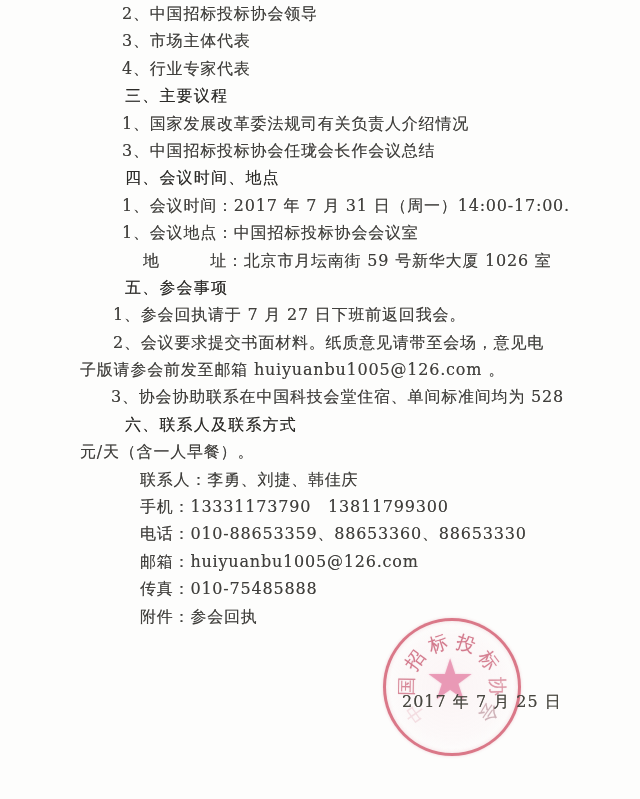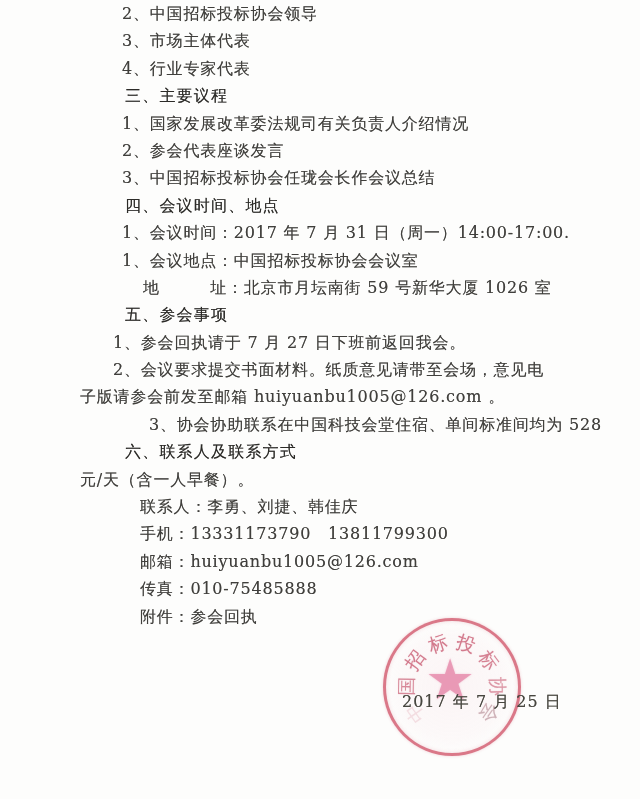--- a/index.html
+++ b/index.html
@@ -34,21 +34,21 @@
     text-shadow: 0 0 0.6px rgba(64,63,60,0.55);
   }
 
   
   .item    { margin-left: 42px; }
   .head    { margin-left: 45px; font-family: "Liberation Sans", "DejaVu Sans", sans-serif;
              font-weight: 400; color: #2c2b28; letter-spacing: 1.2px;
              text-shadow: 0 0 0.6px rgba(44,43,40,0.6); }
   .addr    { margin-left: 63px; }
   .para    { margin-left: 33px; }
-  .para2   { margin-left: 31px; text-align: center; }
+  .para2   { margin-left: 31px; }
   .flush   { margin-left: 0px; }
   .contact { margin-left: 60px; }
 
   
   .stamp {
     position: absolute;
     left: 383px; top: 618px;
     width: 138px; height: 138px;
     border: 3px solid rgba(205,75,98,0.75);
     border-radius: 50%;
@@ -106,35 +106,35 @@
 <body>
 
 <div class="page">
 
   <div class="doc">
     <div class="ln item">2、中国招标投标协会领导</div>
     <div class="ln item">3、市场主体代表</div>
     <div class="ln item">4、行业专家代表</div>
     <div class="ln head">三、主要议程</div>
     <div class="ln item">1、国家发展改革委法规司有关负责人介绍情况</div>
-    <div class="ln item">2、参会代表座谈发言</div>
     <div class="ln item">3、中国招标投标协会任珑会长作会议总结</div>
     <div class="ln head">四、会议时间、地点</div>
     <div class="ln item">1、会议时间：2017 年 7 月 31 日（周一）14:00-17:00.</div>
     <div class="ln item">1、会议地点：中国招标投标协会会议室</div>
     <div class="ln addr">地　　　址：北京市月坛南街 59 号新华大厦 1026 室</div>
     <div class="ln head">五、参会事项</div>
     <div class="ln para">1、参会回执请于 7 月 27 日下班前返回我会。</div>
     <div class="ln para">2、会议要求提交书面材料。纸质意见请带至会场，意见电</div>
     <div class="ln flush">子版请参会前发至邮箱 huiyuanbu1005@126.com 。</div>
     <div class="ln para2">3、协会协助联系在中国科技会堂住宿、单间标准间均为 528</div>
     <div class="ln head">六、联系人及联系方式</div>
     <div class="ln flush">元/天（含一人早餐）。</div>
     <div class="ln contact">联系人：李勇、刘捷、韩佳庆</div>
     <div class="ln contact">手机：13331173790　13811799300</div>
+    <div class="ln contact">电话：010-88653359、88653360、88653330</div>
     <div class="ln contact">邮箱：huiyuanbu1005@126.com</div>
     <div class="ln contact">传真：010-75485888</div>
     <div class="ln contact">附件：参会回执</div>
   </div>
 
   <div class="stamp">
     <span class="arc c0">中</span>
     <span class="arc c1">国</span>
     <span class="arc c2">招</span>
     <span class="arc c3">标</span>

